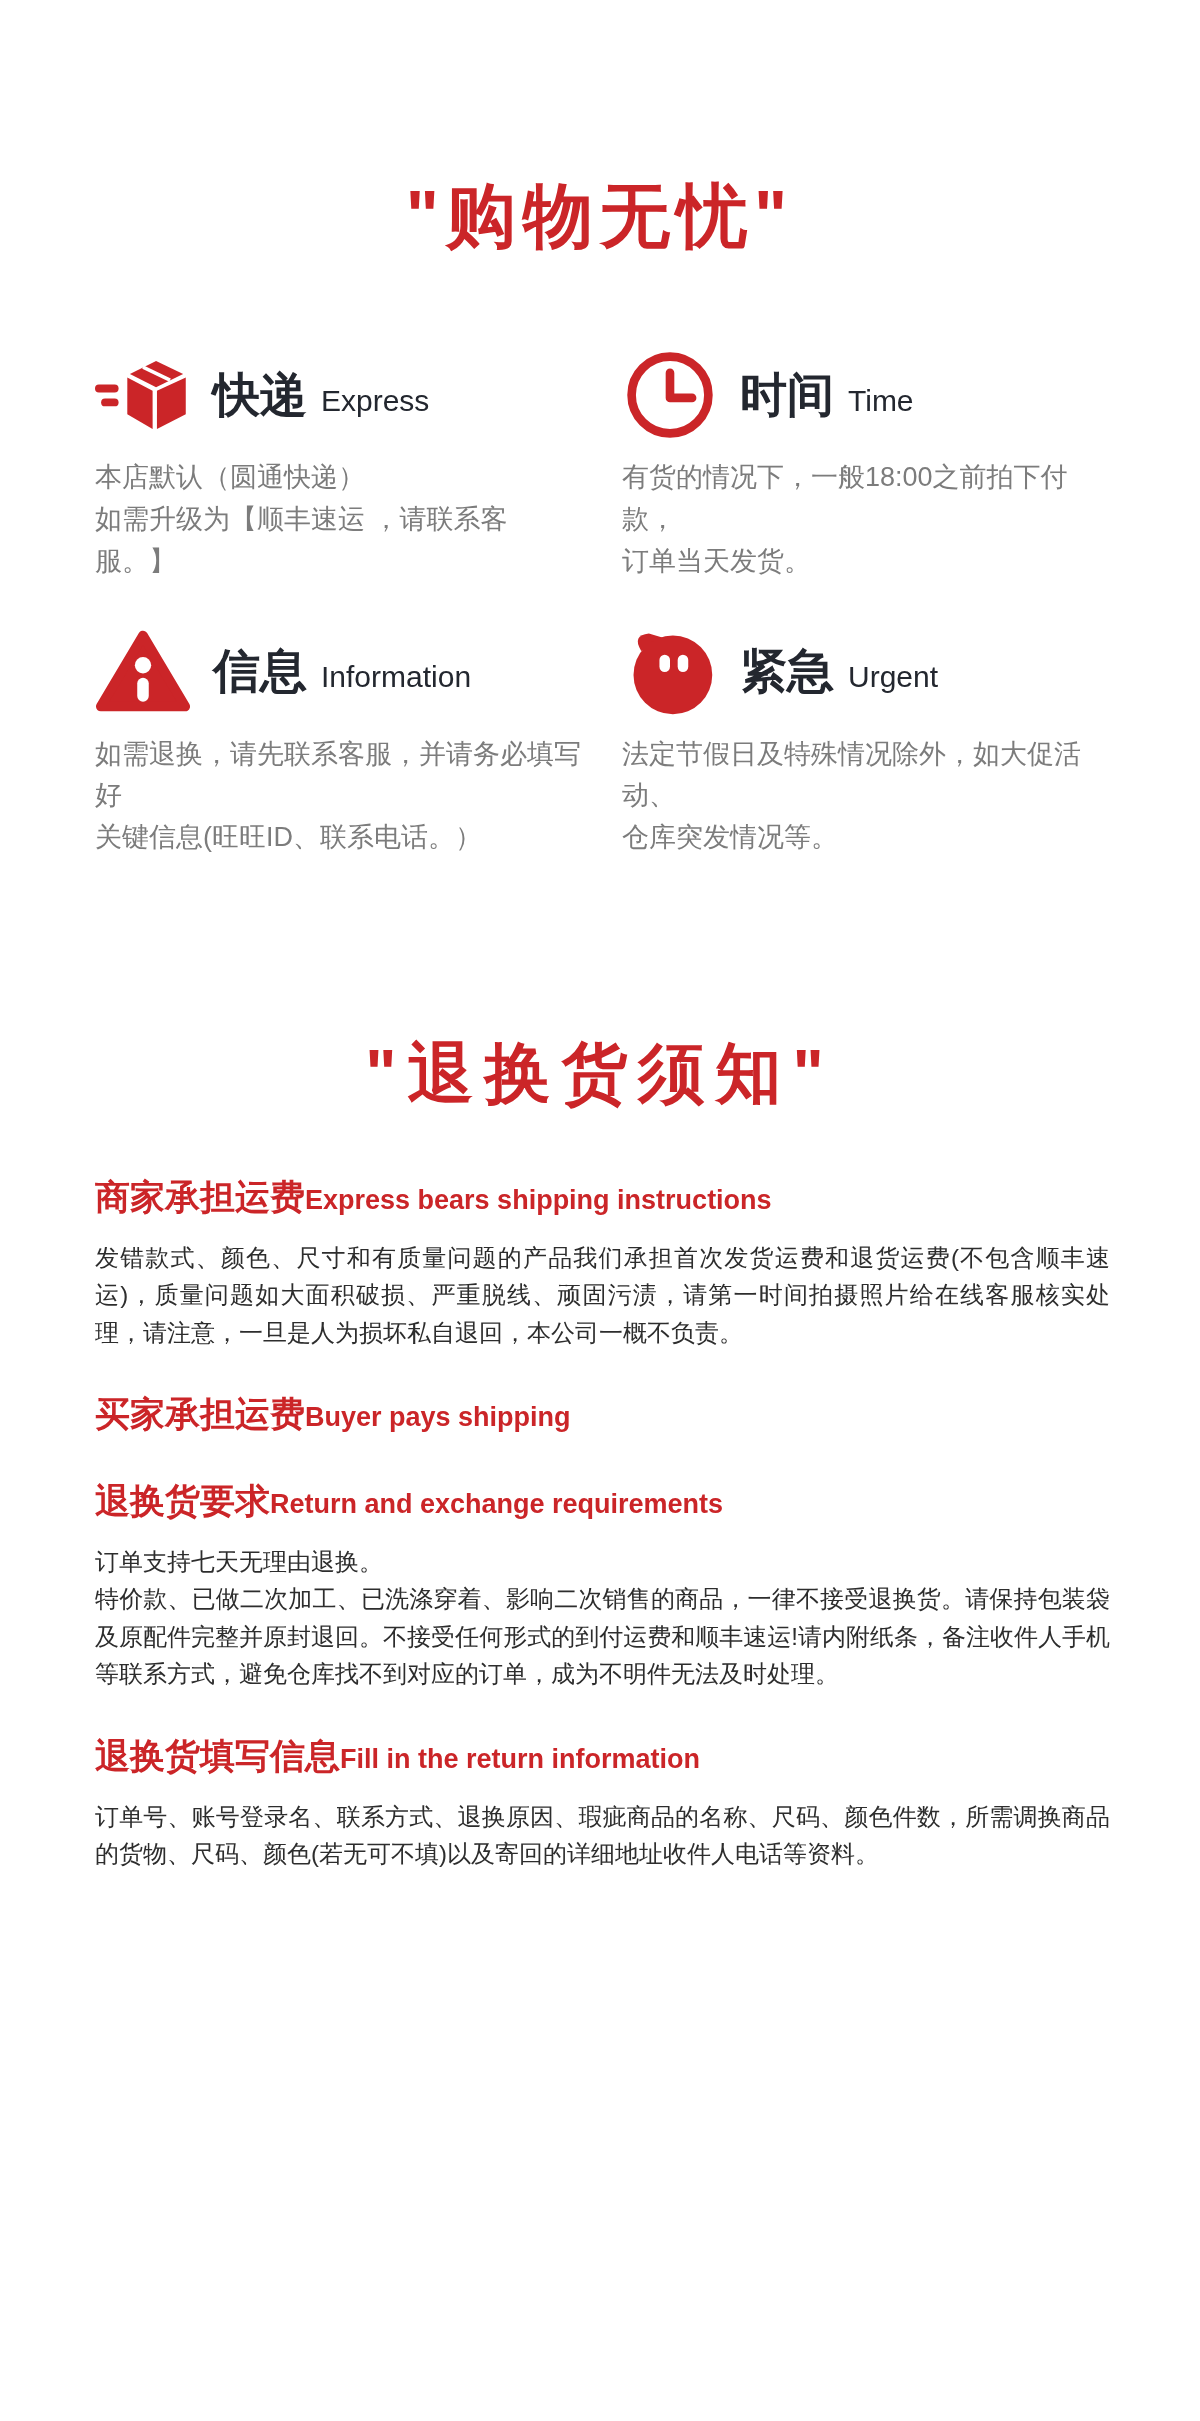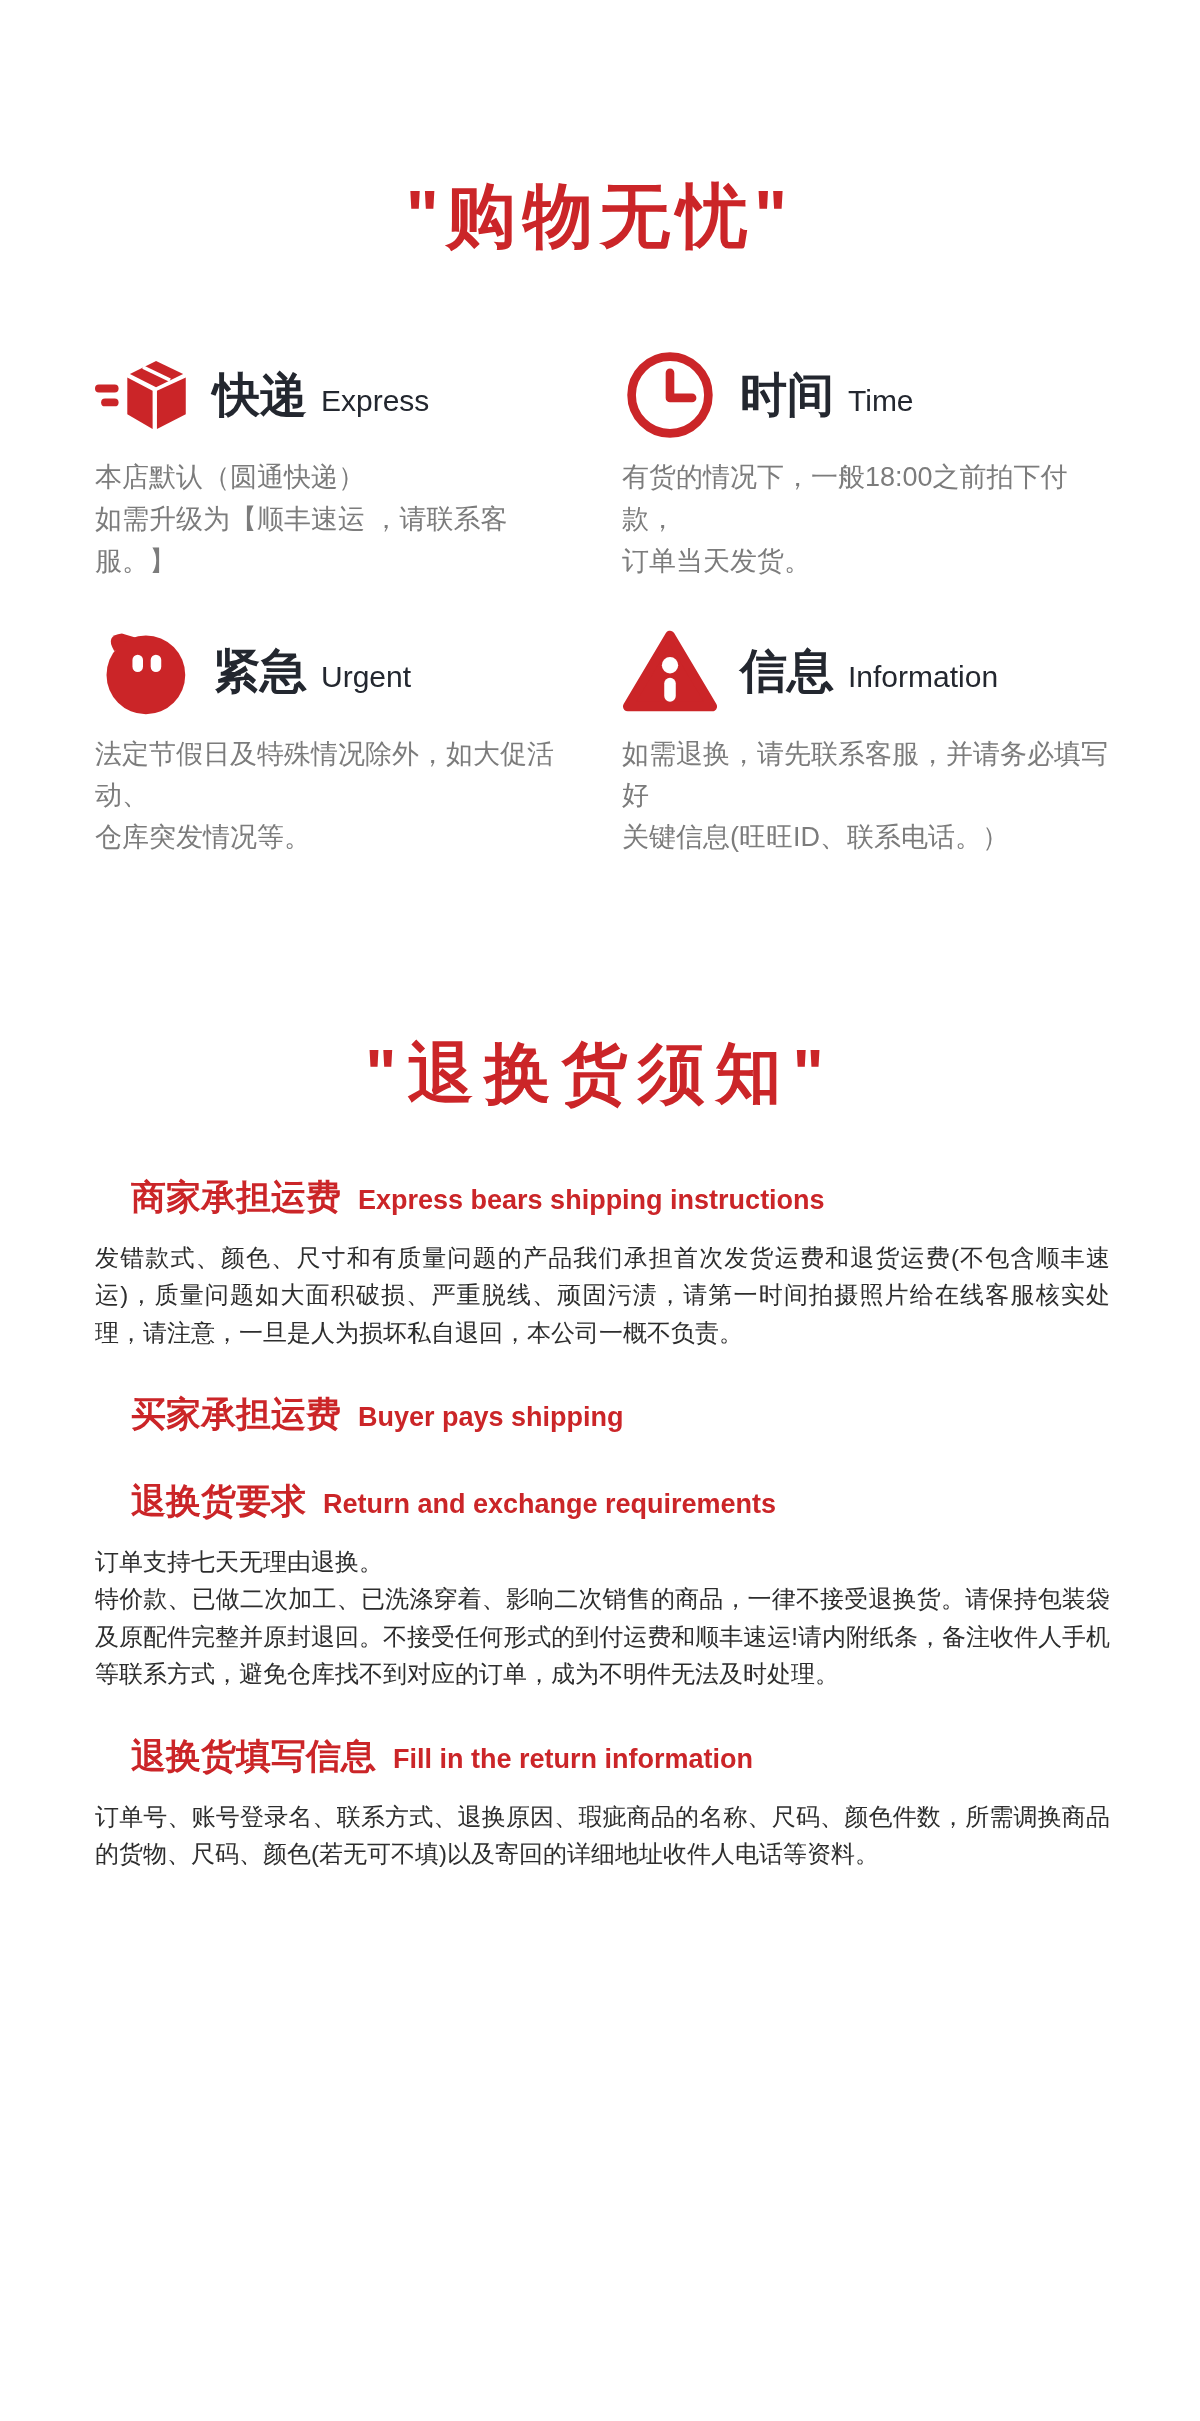--- a/index.html
+++ b/index.html
@@ -33,21 +33,21 @@
   .block-title-zh{font-size:47px;font-weight:900;color:var(--dark);}
   .block-title-en{font-size:30px;font-weight:400;color:var(--dark);}
   .block-desc{
     margin-top:14px;font-size:27px;line-height:1.55;color:var(--gray);
     white-space:pre-line;font-weight:500;
   }
 
   .sections{margin:64px 90px 0 95px;}
   .policy-section{margin-top:40px;}
   .policy-section:first-child{margin-top:0;}
-  .section-heading{display:flex;align-items:baseline;gap:17px;color:var(--red);white-space:nowrap;margin-left:36px;}
+  .section-heading{display:flex;align-items:baseline;color:var(--red);white-space:nowrap;}
   .section-heading-zh{font-size:35px;font-weight:900;}
   .section-heading-en{font-size:27px;font-weight:700;}
   .section-body{
     margin-top:18px;font-size:24px;line-height:1.56;color:var(--body);
     white-space:pre-line;font-weight:400;text-align:justify;
   }
 </style>
 </head>
 <body>
 
@@ -93,51 +93,51 @@
         </span>
       </div>
       <div class="block-desc">有货的情况下，一般18:00之前拍下付款，
 订单当天发货。</div>
     </div>
 
     <div class="info-block">
       <div class="block-header">
         <span class="block-icon">
           <svg viewBox="0 0 100 100" xmlns="http://www.w3.org/2000/svg">
+            <path d="M50 12 L94 86 L6 86 Z" fill="#CB2528" stroke="#CB2528" stroke-width="10" stroke-linejoin="round"></path>
+            <circle cx="50" cy="43" r="8.5" fill="#ffffff"></circle>
+            <rect x="44" y="56" width="12" height="25" rx="6" fill="#ffffff"></rect>
+          </svg>
+        </span>
+        <span class="block-title">
+          <span class="block-title-zh">信息</span>
+          <span class="block-title-en">Information</span>
+        </span>
+      </div>
+      <div class="block-desc">如需退换，请先联系客服，并请务必填写好
+关键信息(旺旺ID、联系电话。）</div>
+    </div>
+
+    <div class="info-block">
+      <div class="block-header">
+        <span class="block-icon">
+          <svg viewBox="0 0 100 100" xmlns="http://www.w3.org/2000/svg">
             <path d="M20 28 Q10 12 28 10 L48 16 Z" fill="#CB2528"></path>
             <circle cx="53" cy="53" r="41" fill="#CB2528"></circle>
             <rect x="39" y="32" width="11" height="18" rx="5.5" fill="#ffffff"></rect>
             <rect x="58" y="32" width="11" height="18" rx="5.5" fill="#ffffff"></rect>
           </svg>
         </span>
         <span class="block-title">
           <span class="block-title-zh">紧急</span>
           <span class="block-title-en">Urgent</span>
         </span>
       </div>
       <div class="block-desc">法定节假日及特殊情况除外，如大促活动、
 仓库突发情况等。</div>
-    </div>
-
-    <div class="info-block">
-      <div class="block-header">
-        <span class="block-icon">
-          <svg viewBox="0 0 100 100" xmlns="http://www.w3.org/2000/svg">
-            <path d="M50 12 L94 86 L6 86 Z" fill="#CB2528" stroke="#CB2528" stroke-width="10" stroke-linejoin="round"></path>
-            <circle cx="50" cy="43" r="8.5" fill="#ffffff"></circle>
-            <rect x="44" y="56" width="12" height="25" rx="6" fill="#ffffff"></rect>
-          </svg>
-        </span>
-        <span class="block-title">
-          <span class="block-title-zh">信息</span>
-          <span class="block-title-en">Information</span>
-        </span>
-      </div>
-      <div class="block-desc">如需退换，请先联系客服，并请务必填写好
-关键信息(旺旺ID、联系电话。）</div>
     </div>
 
   </div>
 
   <div class="main-title title-2">"退换货须知"</div>
 
   <div class="sections">
 
     <div class="policy-section">
       <div class="section-heading">

